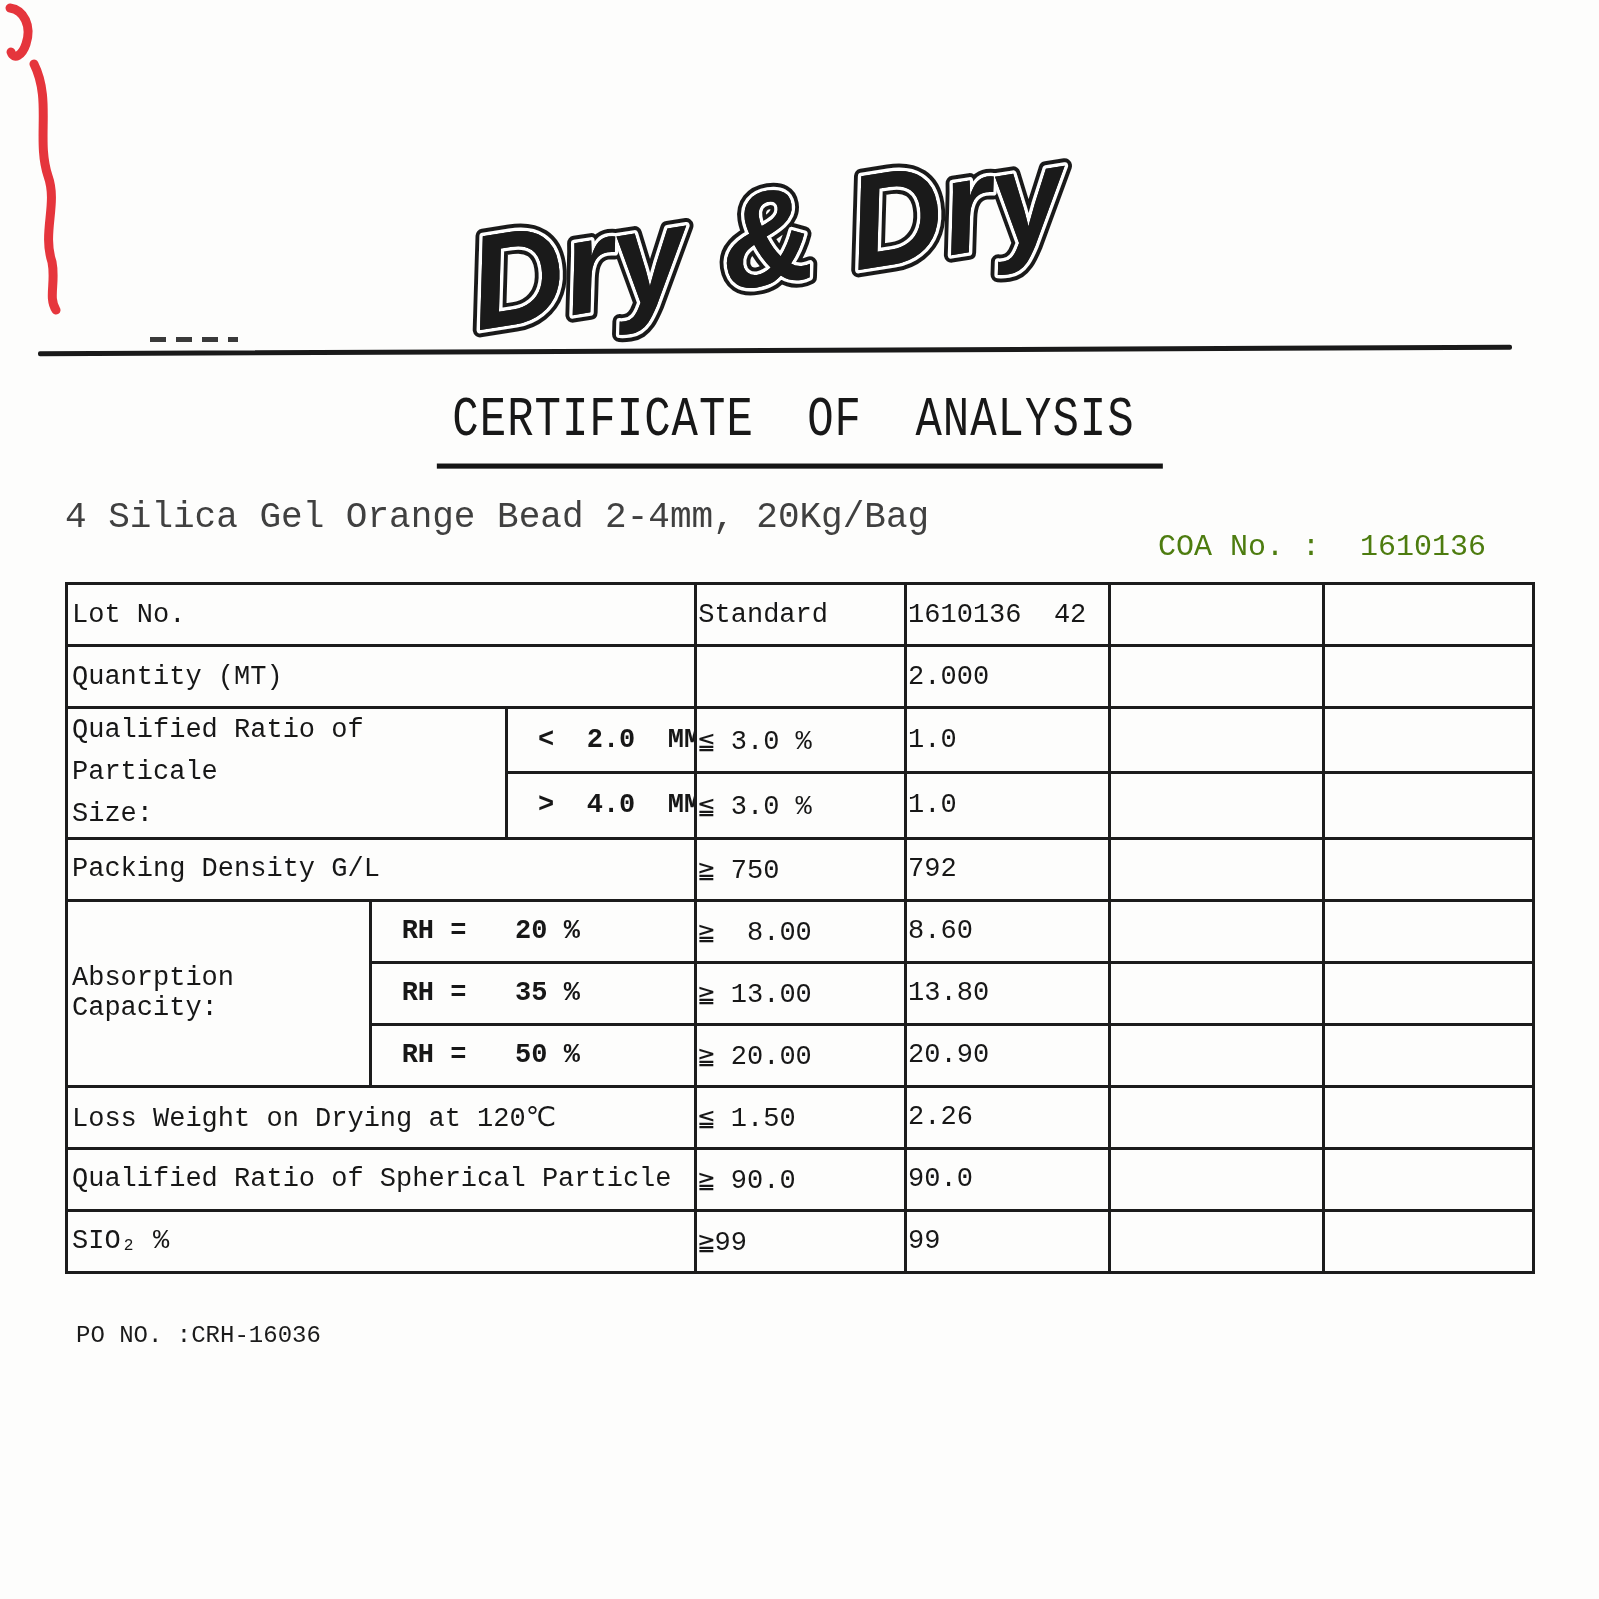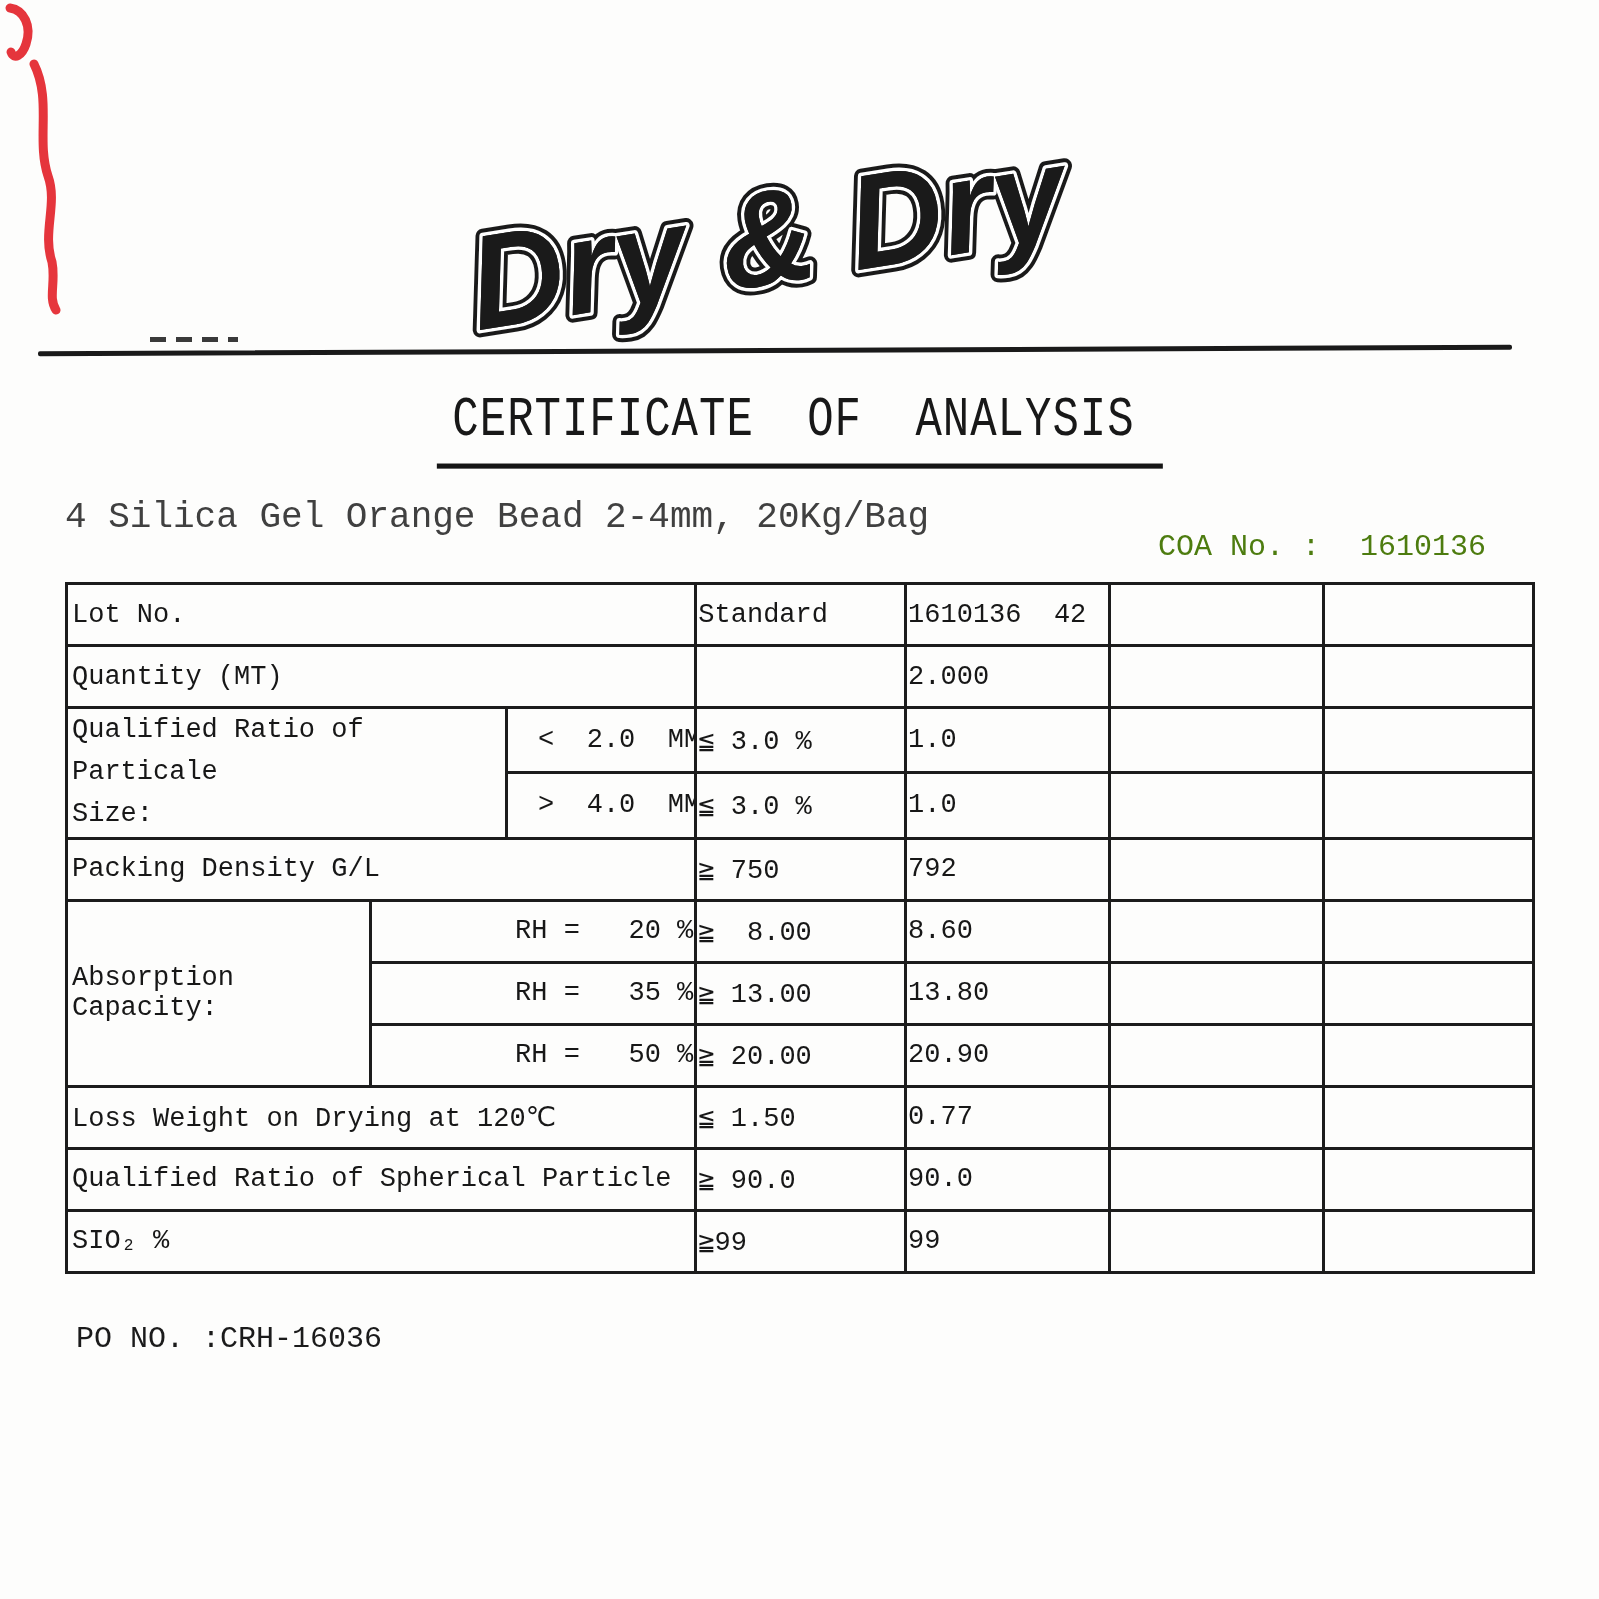--- a/index.html
+++ b/index.html
@@ -63,28 +63,28 @@
   }
   table.coa-table td{
     border:3px solid #1c1c1c;
     font-size:27px;color:#171717;
     vertical-align:middle;
     overflow:hidden;
   }
   table.coa-table tr{height:62px;}
   td.lbl{text-align:left;padding-left:4px;}
   td.lbl-multiline{white-space:pre-line;line-height:1.55;}
-  td.lbl-sub{text-align:right;padding-left:30px;white-space:pre;}
+  td.lbl-sub{text-align:left;padding-left:30px;white-space:pre;font-weight:bold;}
   td.ctr{white-space:pre;}
   td.empty{background:transparent;}
 
   
   .po-line{
     position:absolute;left:76px;top:1322px;
-    font-size:30px;white-space:pre;color:#1b1b1b;
+    font-size:24px;white-space:pre;color:#1b1b1b;
   }
 </style>
 </head>
 <body>
 
 <div class="page">
 
   <svg class="red-marks" width="90" height="330" viewBox="0 0 90 330">
     <g fill="none" stroke="#e4252c" stroke-width="9" stroke-linecap="round" opacity="0.92">
       <path d="M10,8 C24,10 32,26 26,44 C22,56 14,60 11,52"></path>
@@ -187,21 +187,21 @@
       <td colspan="2" class="lbl-sub">RH =   50 %</td>
       <td class="ctr">≧ 20.00</td>
       <td class="ctr">20.90</td>
       <td class="empty"></td>
       <td class="empty"></td>
     </tr>
 
     <tr>
       <td colspan="3" class="lbl">Loss Weight on Drying at 120℃</td>
       <td class="ctr">≦ 1.50</td>
-      <td class="ctr">0.77</td>
+      <td class="ctr">2.26</td>
       <td class="empty"></td>
       <td class="empty"></td>
     </tr>
 
     <tr>
       <td colspan="3" class="lbl">Qualified Ratio of Spherical Particle</td>
       <td class="ctr">≧ 90.0</td>
       <td class="ctr">90.0</td>
       <td class="empty"></td>
       <td class="empty"></td>

